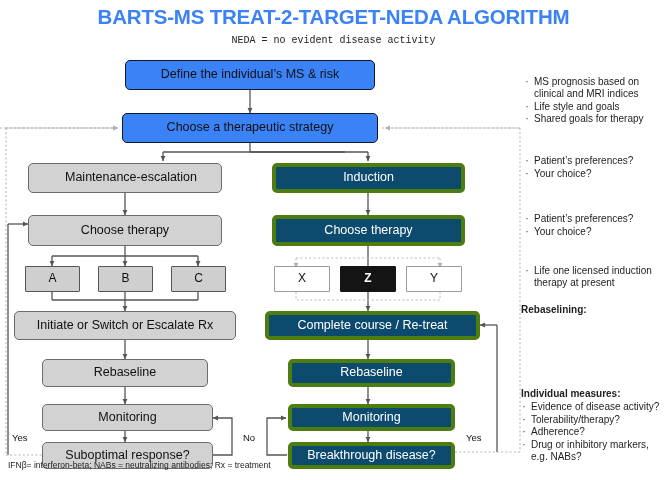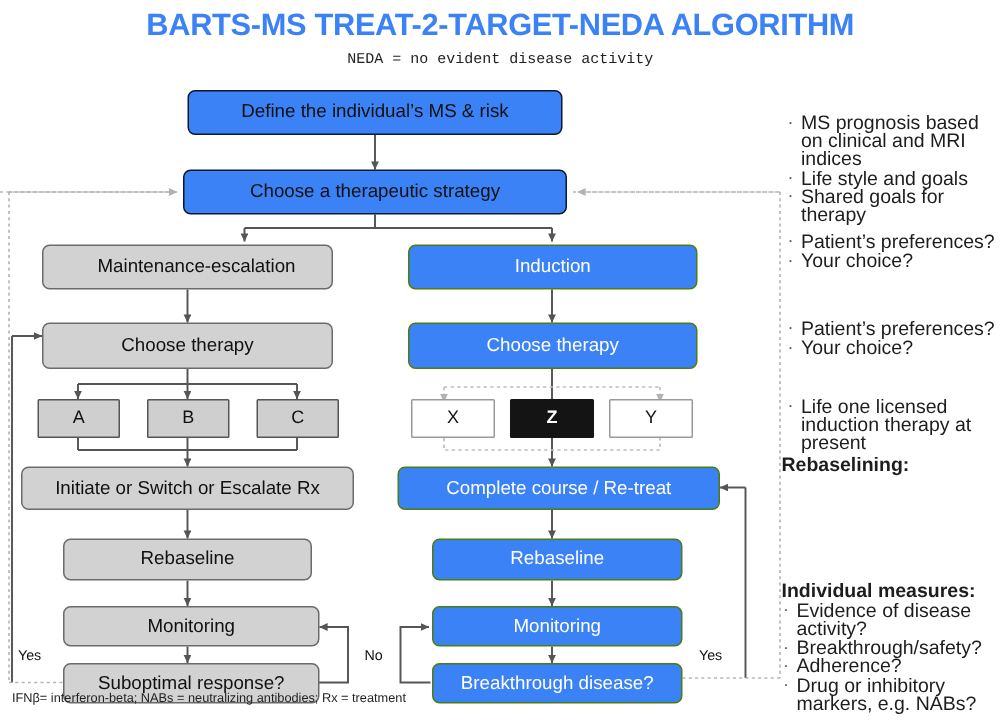--- a/index.html
+++ b/index.html
@@ -59,22 +59,22 @@
     background: #3b82f6;
     border: 1px solid #0f172a;
     color: #111;
   }
   .node.grey {            
     background: #d2d2d2;
     border: 1px solid #6b6b6b;
     color: #111;
   }
   .node.dark {            
-    background: #3b82f6;
-    border: 1px solid #4d7c0f;
+    background: #0c4a6e;
+    border: 4px solid #4d7c0f;
     color: #ffffff;
   }
   .node.small {
     font-size: 12px;
     border-radius: 1px;
   }
   .node.grey.small {
     background: #cfcfcf;
     border: 1px solid #555;
   }
@@ -91,21 +91,21 @@
   
   .svg-layer {
     position: absolute; left: 0; top: 0;
     width: 667px; height: 480px;
     pointer-events: none;
   }
 
   
   .notes {
     position: absolute;
-    font-size: 13px;
+    font-size: 10px;
     line-height: 12.1px;
     color: #1d1d1d;
   }
   .notes ul { margin: 0; padding: 0; list-style: none; }
   .notes li {
     position: relative;
     padding-left: 10px;
     margin: 0 0 0.5px 0;
   }
   .notes li::before {
@@ -326,21 +326,21 @@
   </div>
 
   <div class="notes" style="left:521px; top:304px; width:146px;">
     <div class="hdr">Rebaselining:</div>
   </div>
 
   <div class="notes" style="left:521px; top:388px; width:146px;">
     <div class="hdr">Individual measures:</div>
     <ul>
       <li>Evidence of disease activity?</li>
-      <li>Breakthrough/safety?</li>
+      <li>Tolerability/therapy?</li>
       <li>Adherence?</li>
       <li>Drug or inhibitory markers, e.g. NABs?</li>
     </ul>
   </div>
 
   <div class="footnote">IFNβ= interferon-beta; NABs = neutralizing antibodies; Rx = treatment</div>
 
 </div>
 
 </body></html>

